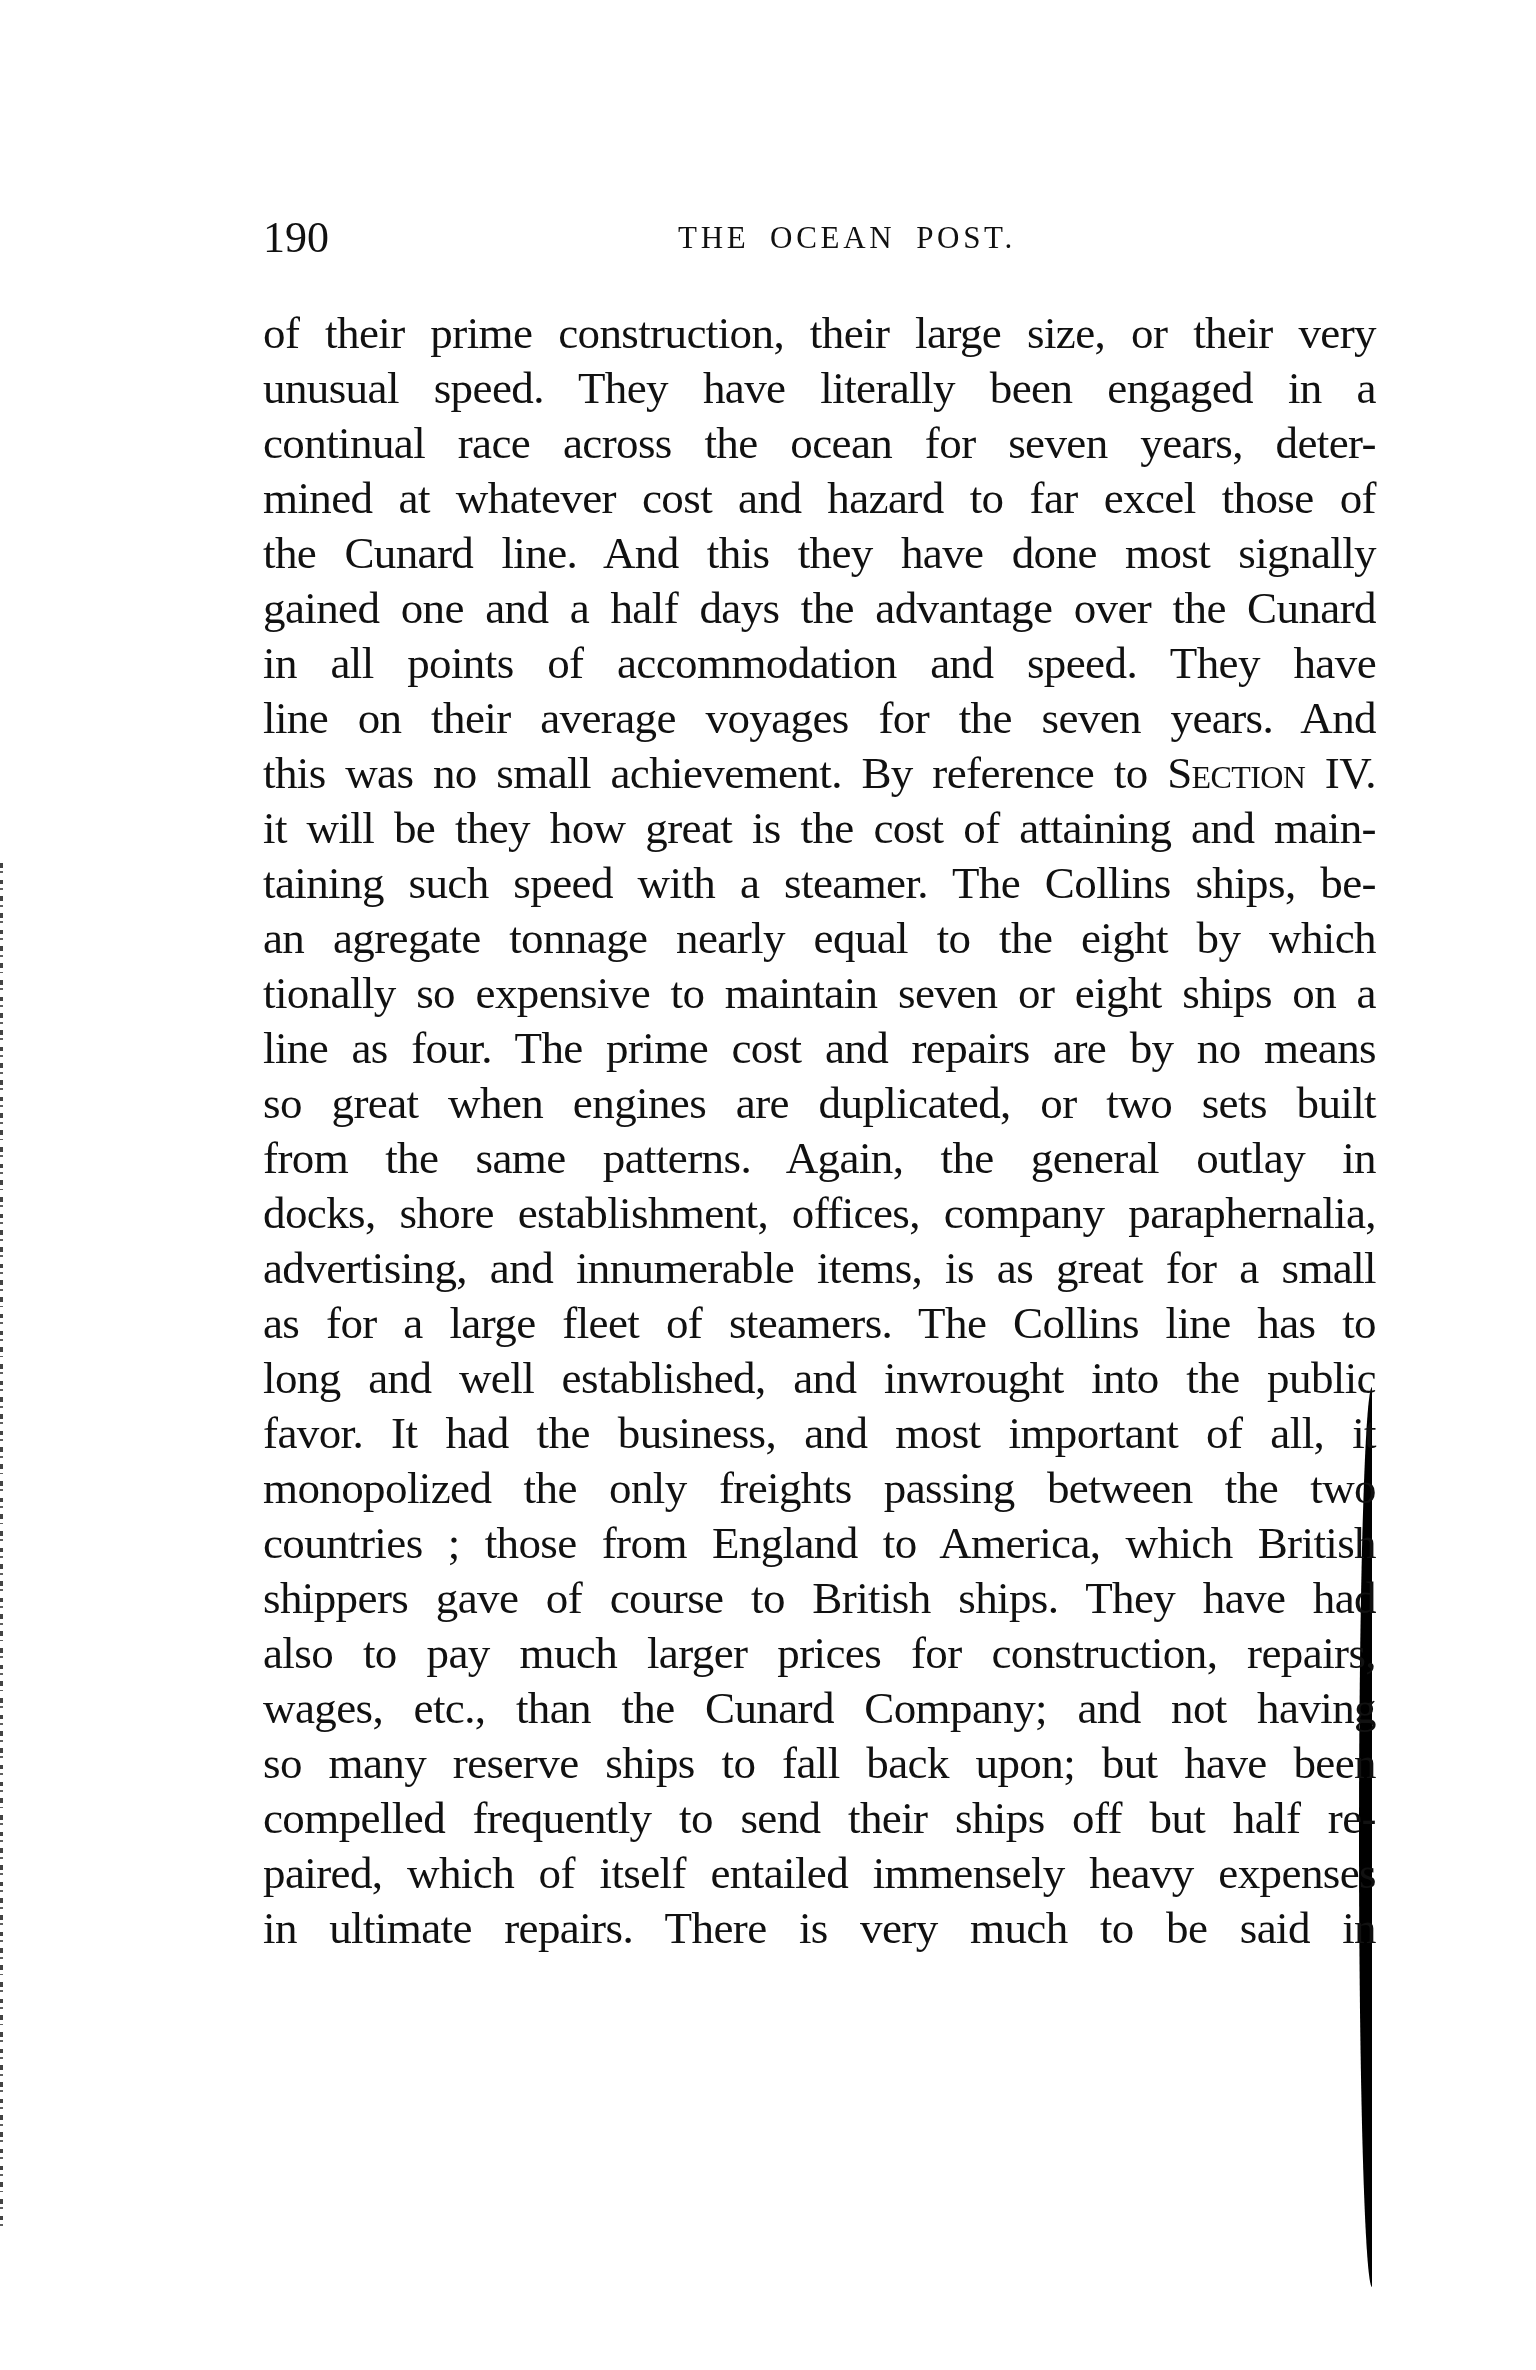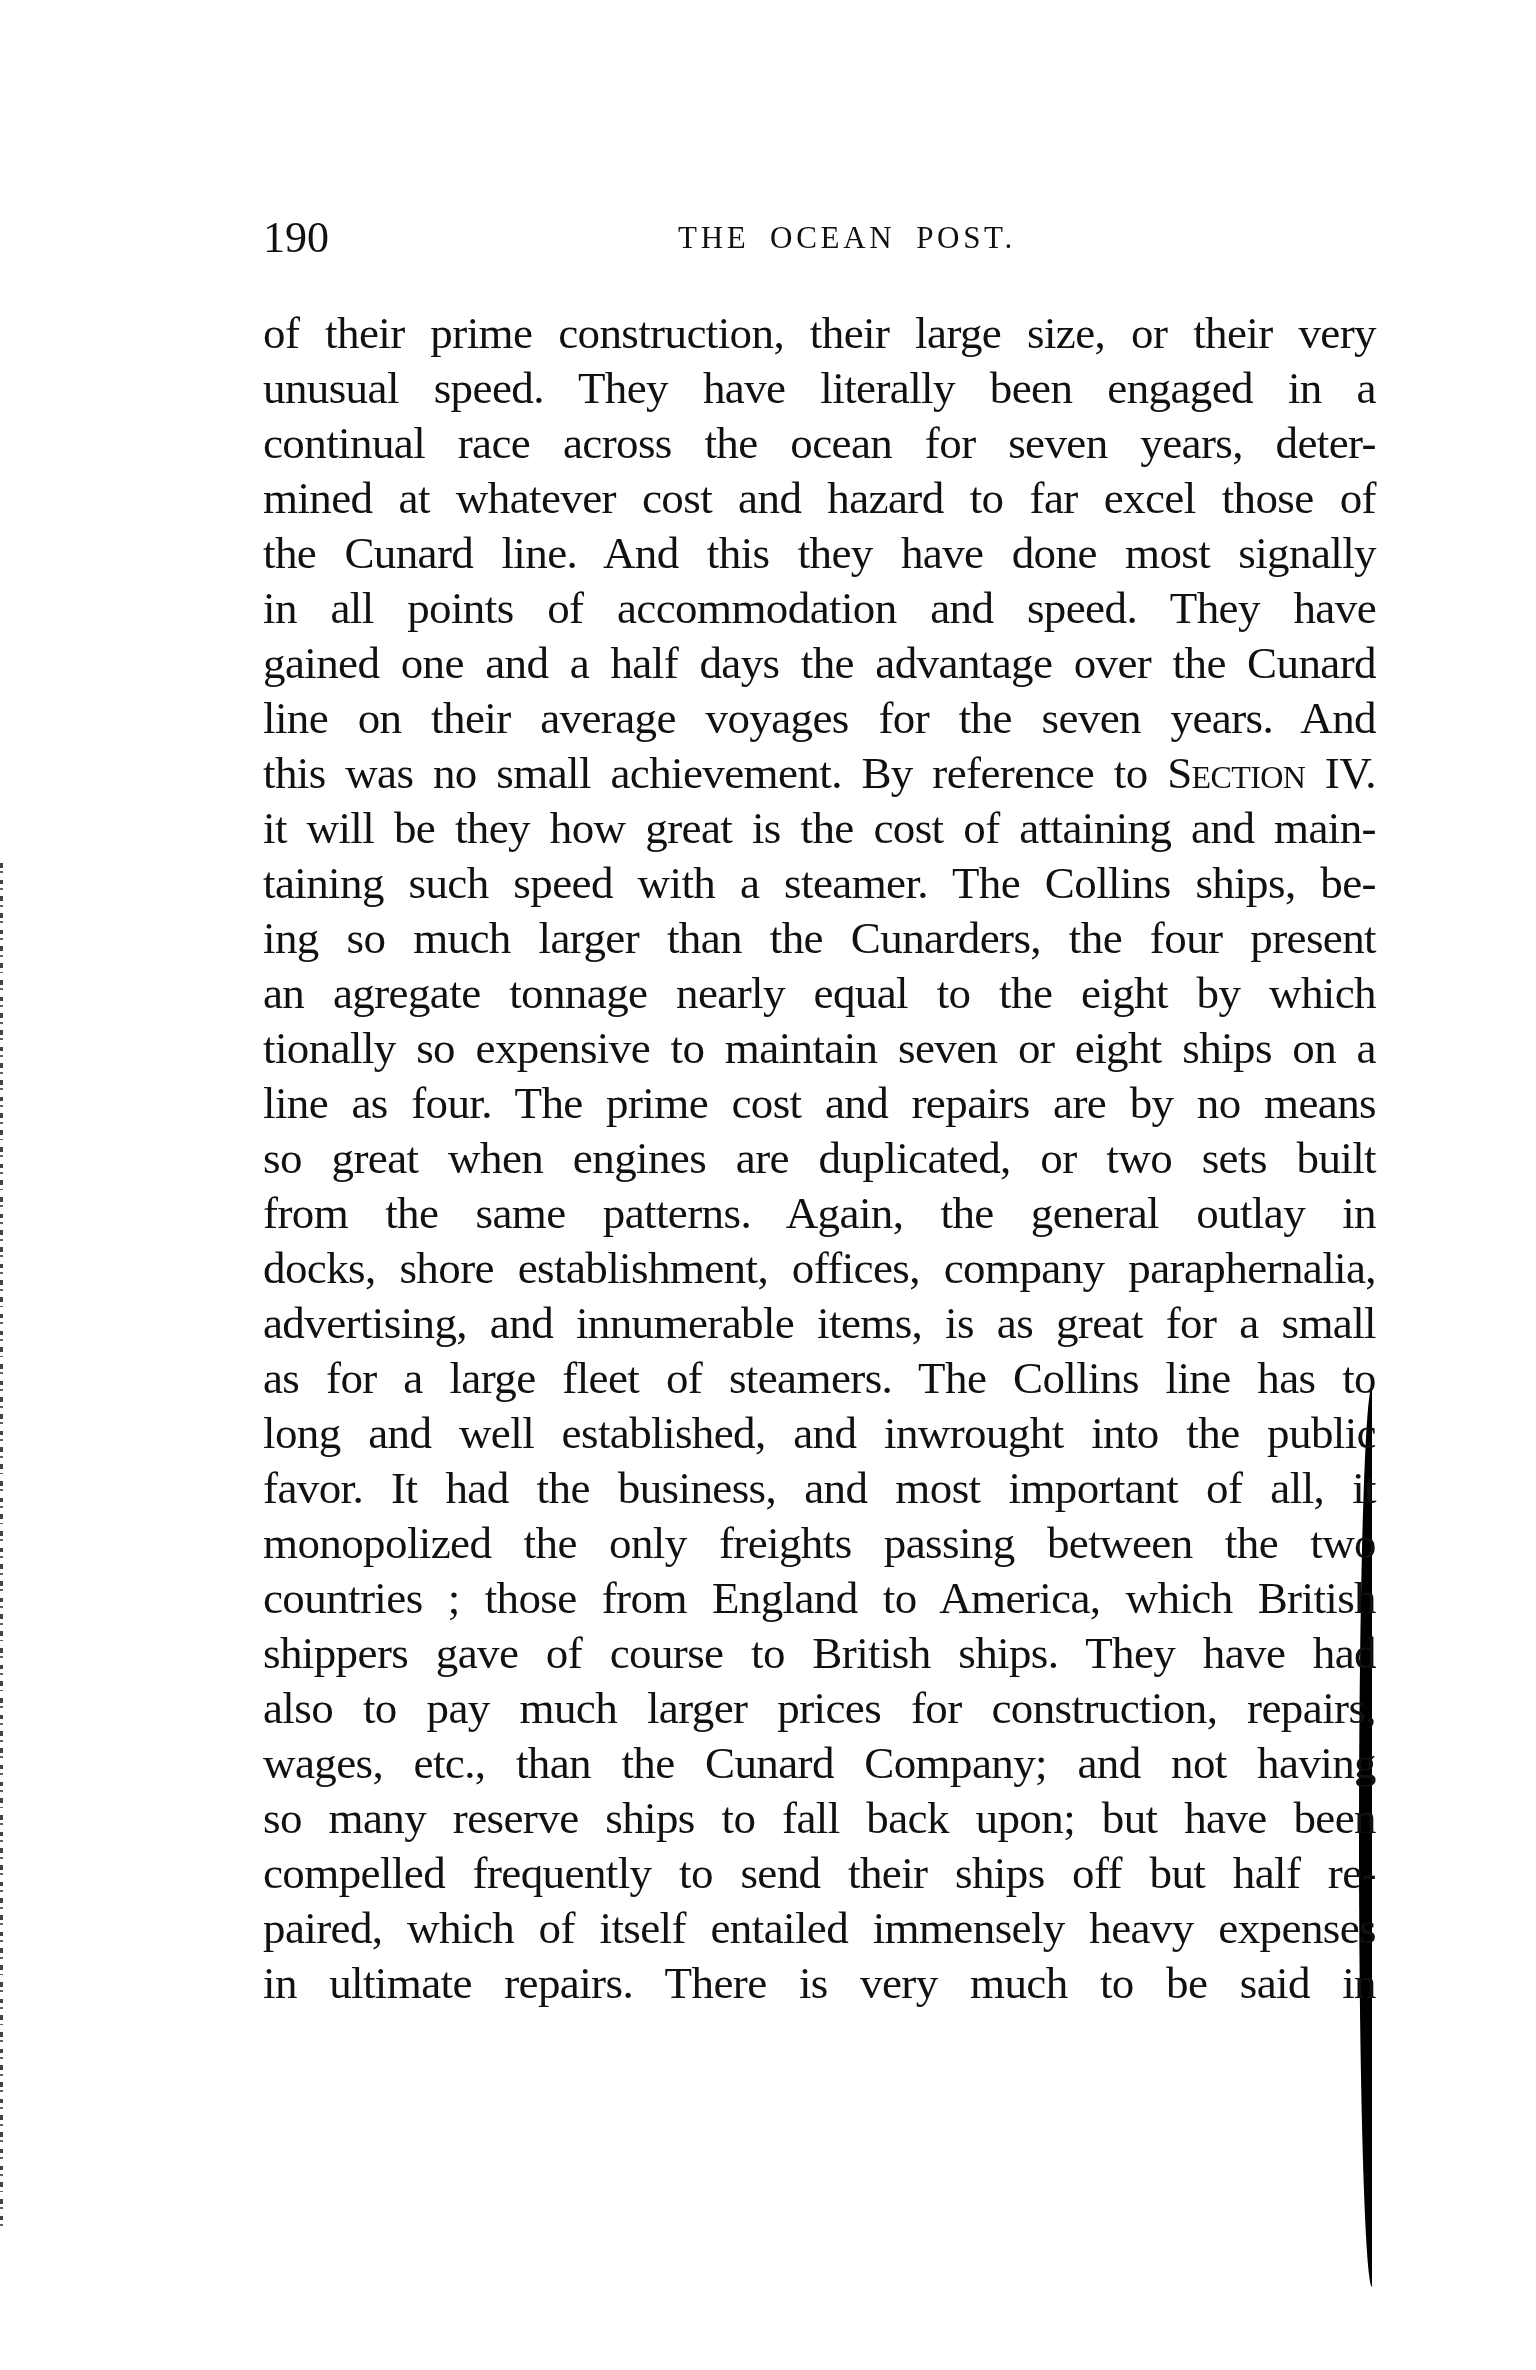--- a/index.html
+++ b/index.html
@@ -104,27 +104,26 @@
     <span class="page-number">190</span>
     <span class="running-title">THE OCEAN POST.</span>
   </div>
 
   <div class="body-text" id="body-text">
       <div class="line">of their prime construction, their large size, or their very</div>
       <div class="line">unusual speed.  They have literally been engaged in a</div>
       <div class="line">continual race across the ocean for seven years, deter-</div>
       <div class="line">mined at whatever cost and hazard to far excel those of</div>
       <div class="line">the Cunard line.  And this they have done most signally</div>
+      <div class="line">gained one and a half days the advantage over the Cunard</div>
       <div class="line">in all points of accommodation and speed.  They have</div>
-      <div class="line">gained one and a half days the advantage over the Cunard</div>
       <div class="line">line on their average voyages for the seven years.  And</div>
       <div class="line">this was no small achievement.  By reference to <span class="sc">Section</span> IV.</div>
       <div class="line">it will be they how great is the cost of attaining and main-</div>
       <div class="line">taining such speed with a steamer.  The Collins ships, be-</div>
-      <div class="line">ing so much larger than the Cunarders, the four present</div>
       <div class="line">an agregate tonnage nearly equal to the eight by which</div>
       <div class="line">tionally so expensive to maintain seven or eight ships on a</div>
       <div class="line">line as four.  The prime cost and repairs are by no means</div>
       <div class="line">so great when engines are duplicated, or two sets built</div>
       <div class="line">from the same patterns.  Again, the general outlay in</div>
       <div class="line">docks, shore establishment, offices, company paraphernalia,</div>
       <div class="line">advertising, and innumerable items, is as great for a small</div>
       <div class="line">as for a large fleet of steamers.  The Collins line has to</div>
       <div class="line">long and well established, and inwrought into the public</div>
       <div class="line">favor.  It had the business, and most important of all, it</div>

